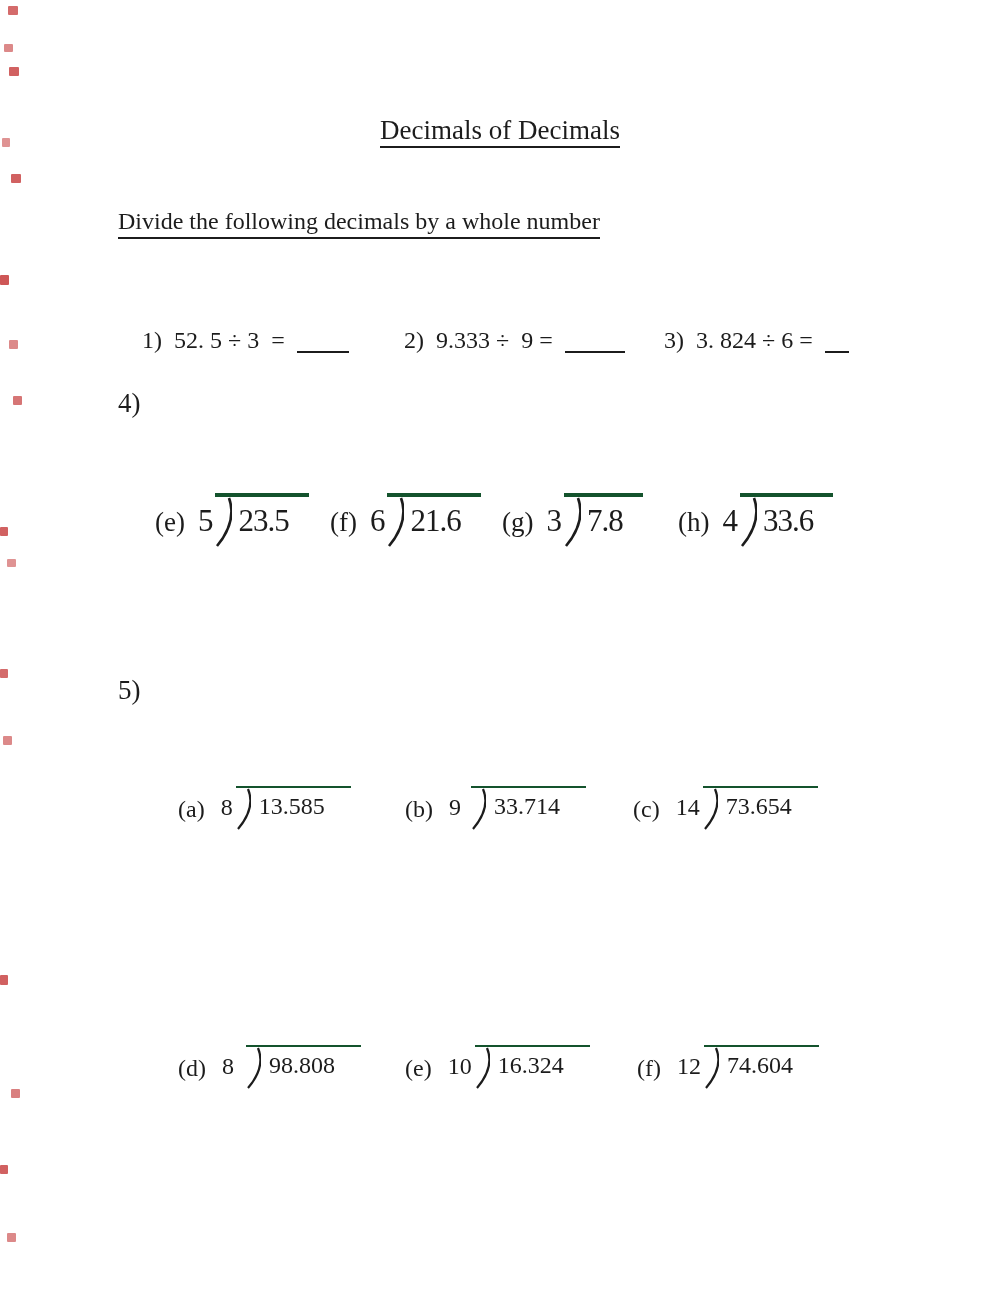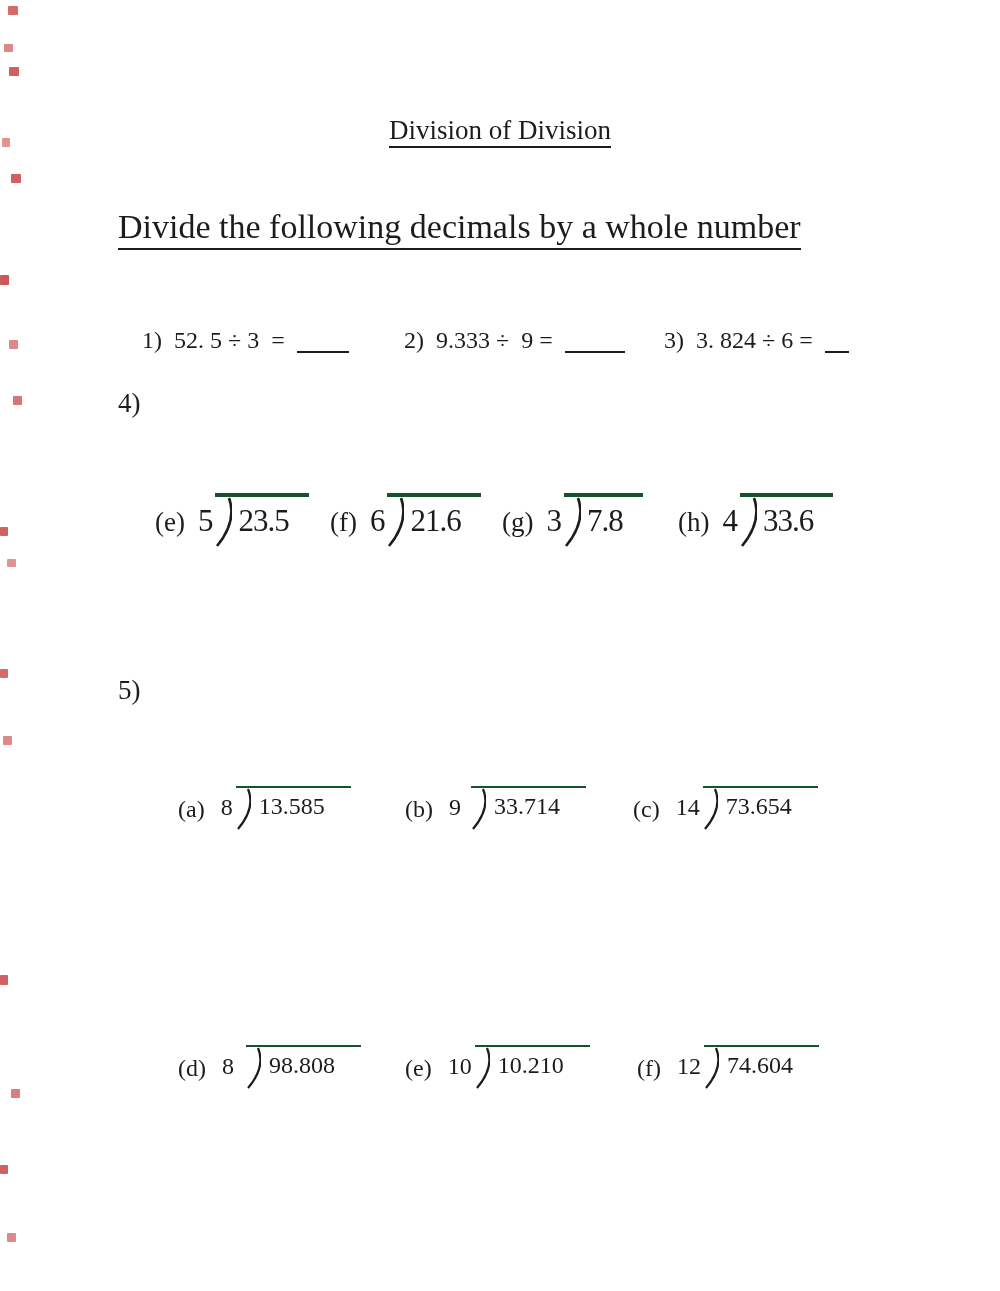--- a/index.html
+++ b/index.html
@@ -12,21 +12,21 @@
     color:#1c1c1c;
   }
   
   #title{
     position:absolute;top:115px;left:0;width:1000px;
     text-align:center;font-size:27px;
   }
   #title .u{border-bottom:2px solid #1c1c1c;padding-bottom:1px;}
   #instruction{
     position:absolute;top:208px;left:118px;
-    font-size:34px;border-bottom:2px solid #1c1c1c;padding-bottom:2px;
+    font-size:24px;border-bottom:2px solid #1c1c1c;padding-bottom:2px;
   }
   
   .iprob{position:absolute;top:300px;font-size:24px;white-space:pre;}
   .iprob .pnum{margin-right:12px;}
   .blank{
     display:inline-block;height:20px;border-bottom:2px solid #1c1c1c;
     vertical-align:-5px;margin-left:12px;
   }
   #blank-1{width:52px;}
   #blank-2{width:60px;}
@@ -67,21 +67,21 @@
   #d5-5{left:637px;top:1045px;}
   
   .speck{position:absolute;border-radius:1px;}
 </style>
 </head>
 <body>
 
 <div id="page">
 
   <div id="title">
-    <span class="u">Division of Division</span>
+    <span class="u">Decimals of Decimals</span>
   </div>
 
   <div id="instruction">Divide the following decimals by a whole number</div>
 
   <div class="iprob" style="left:118px">
     <span class="pnum">1)</span><span>52. 5 ÷ 3  =</span><span class="blank" id="blank-1"></span>
   </div>
   <div class="iprob" style="left:380px">
     <span class="pnum">2)</span><span>9.333 ÷  9 =</span><span class="blank" id="blank-2"></span>
   </div>
@@ -174,21 +174,21 @@
       <span class="dividend">98.808</span>
     </span>
   </div>
   <div class="divprob s5" id="d5-4">
     <span class="plabel">(e)</span>
     <span class="divisor">10</span>
     <span class="under">
       <svg class="curve" viewBox="0 0 15 42">
           <path d="M12,1 C17,13 14,27 2,41" fill="none" stroke="#1c1c1c" stroke-width="2.2"></path>
         </svg>
-      <span class="dividend">10.210</span>
+      <span class="dividend">16.324</span>
     </span>
   </div>
   <div class="divprob s5" id="d5-5">
     <span class="plabel">(f)</span>
     <span class="divisor">12</span>
     <span class="under">
       <svg class="curve" viewBox="0 0 15 42">
           <path d="M12,1 C17,13 14,27 2,41" fill="none" stroke="#1c1c1c" stroke-width="2.2"></path>
         </svg>
       <span class="dividend">74.604</span>

